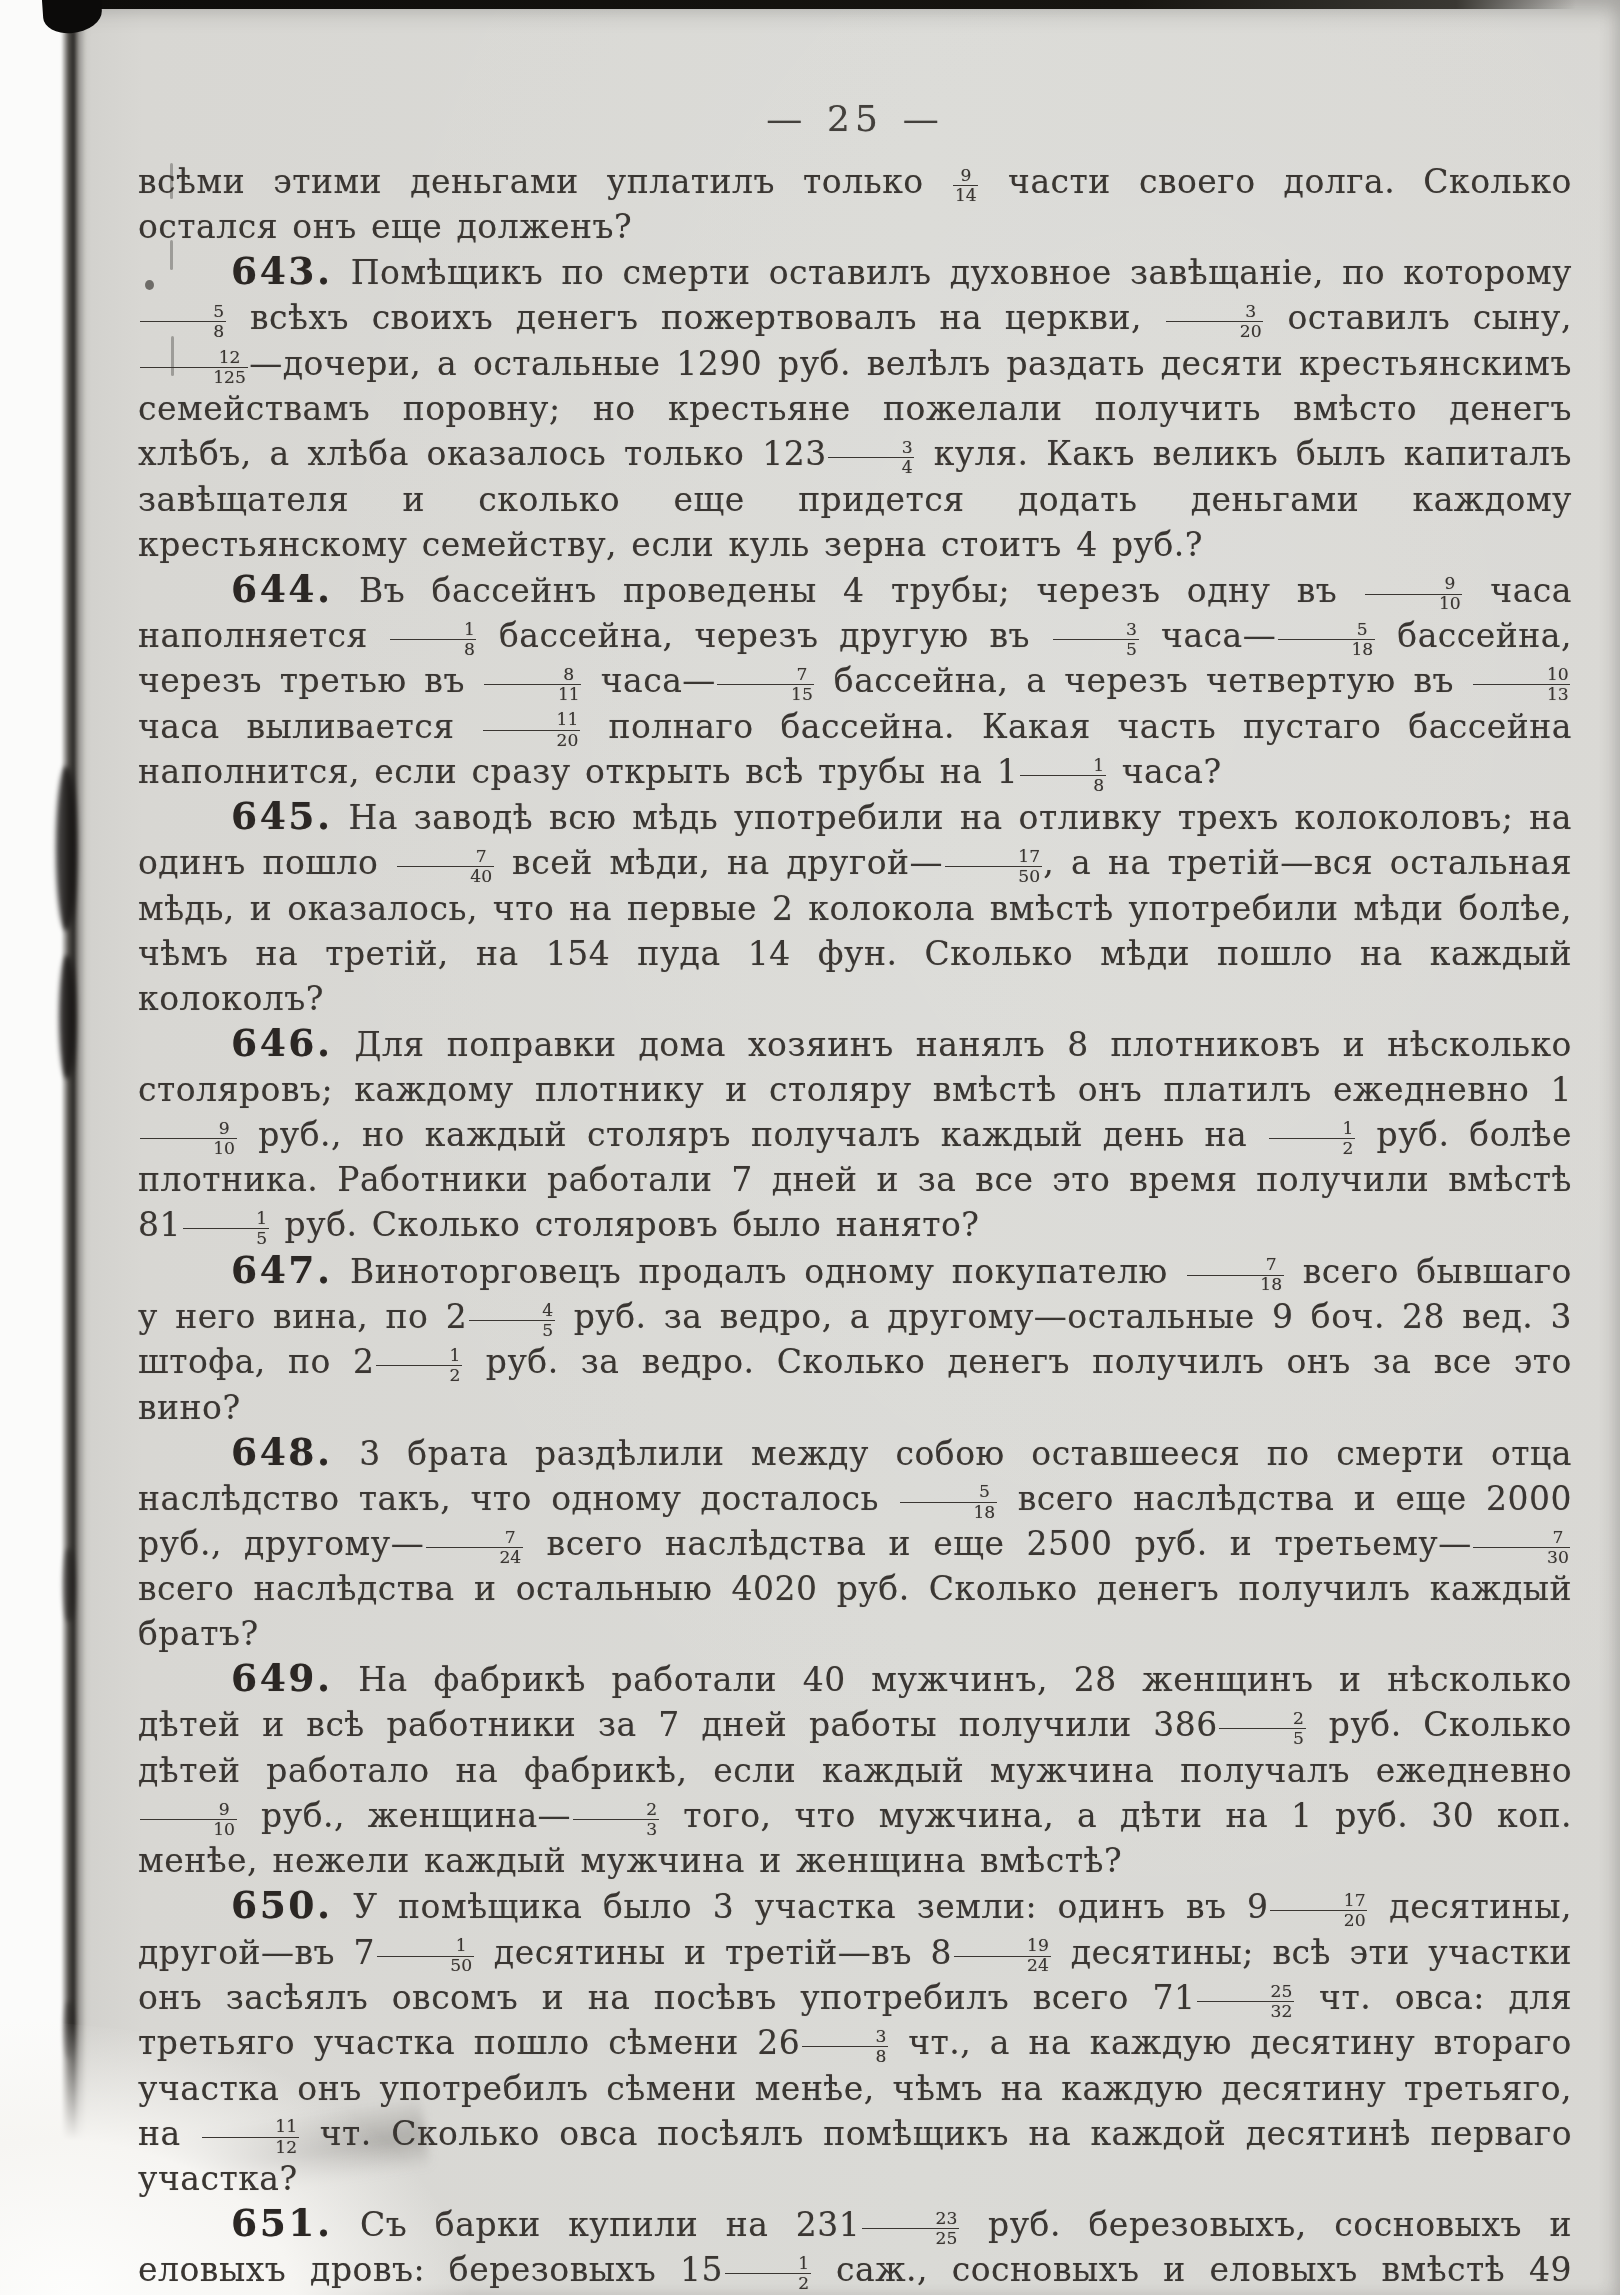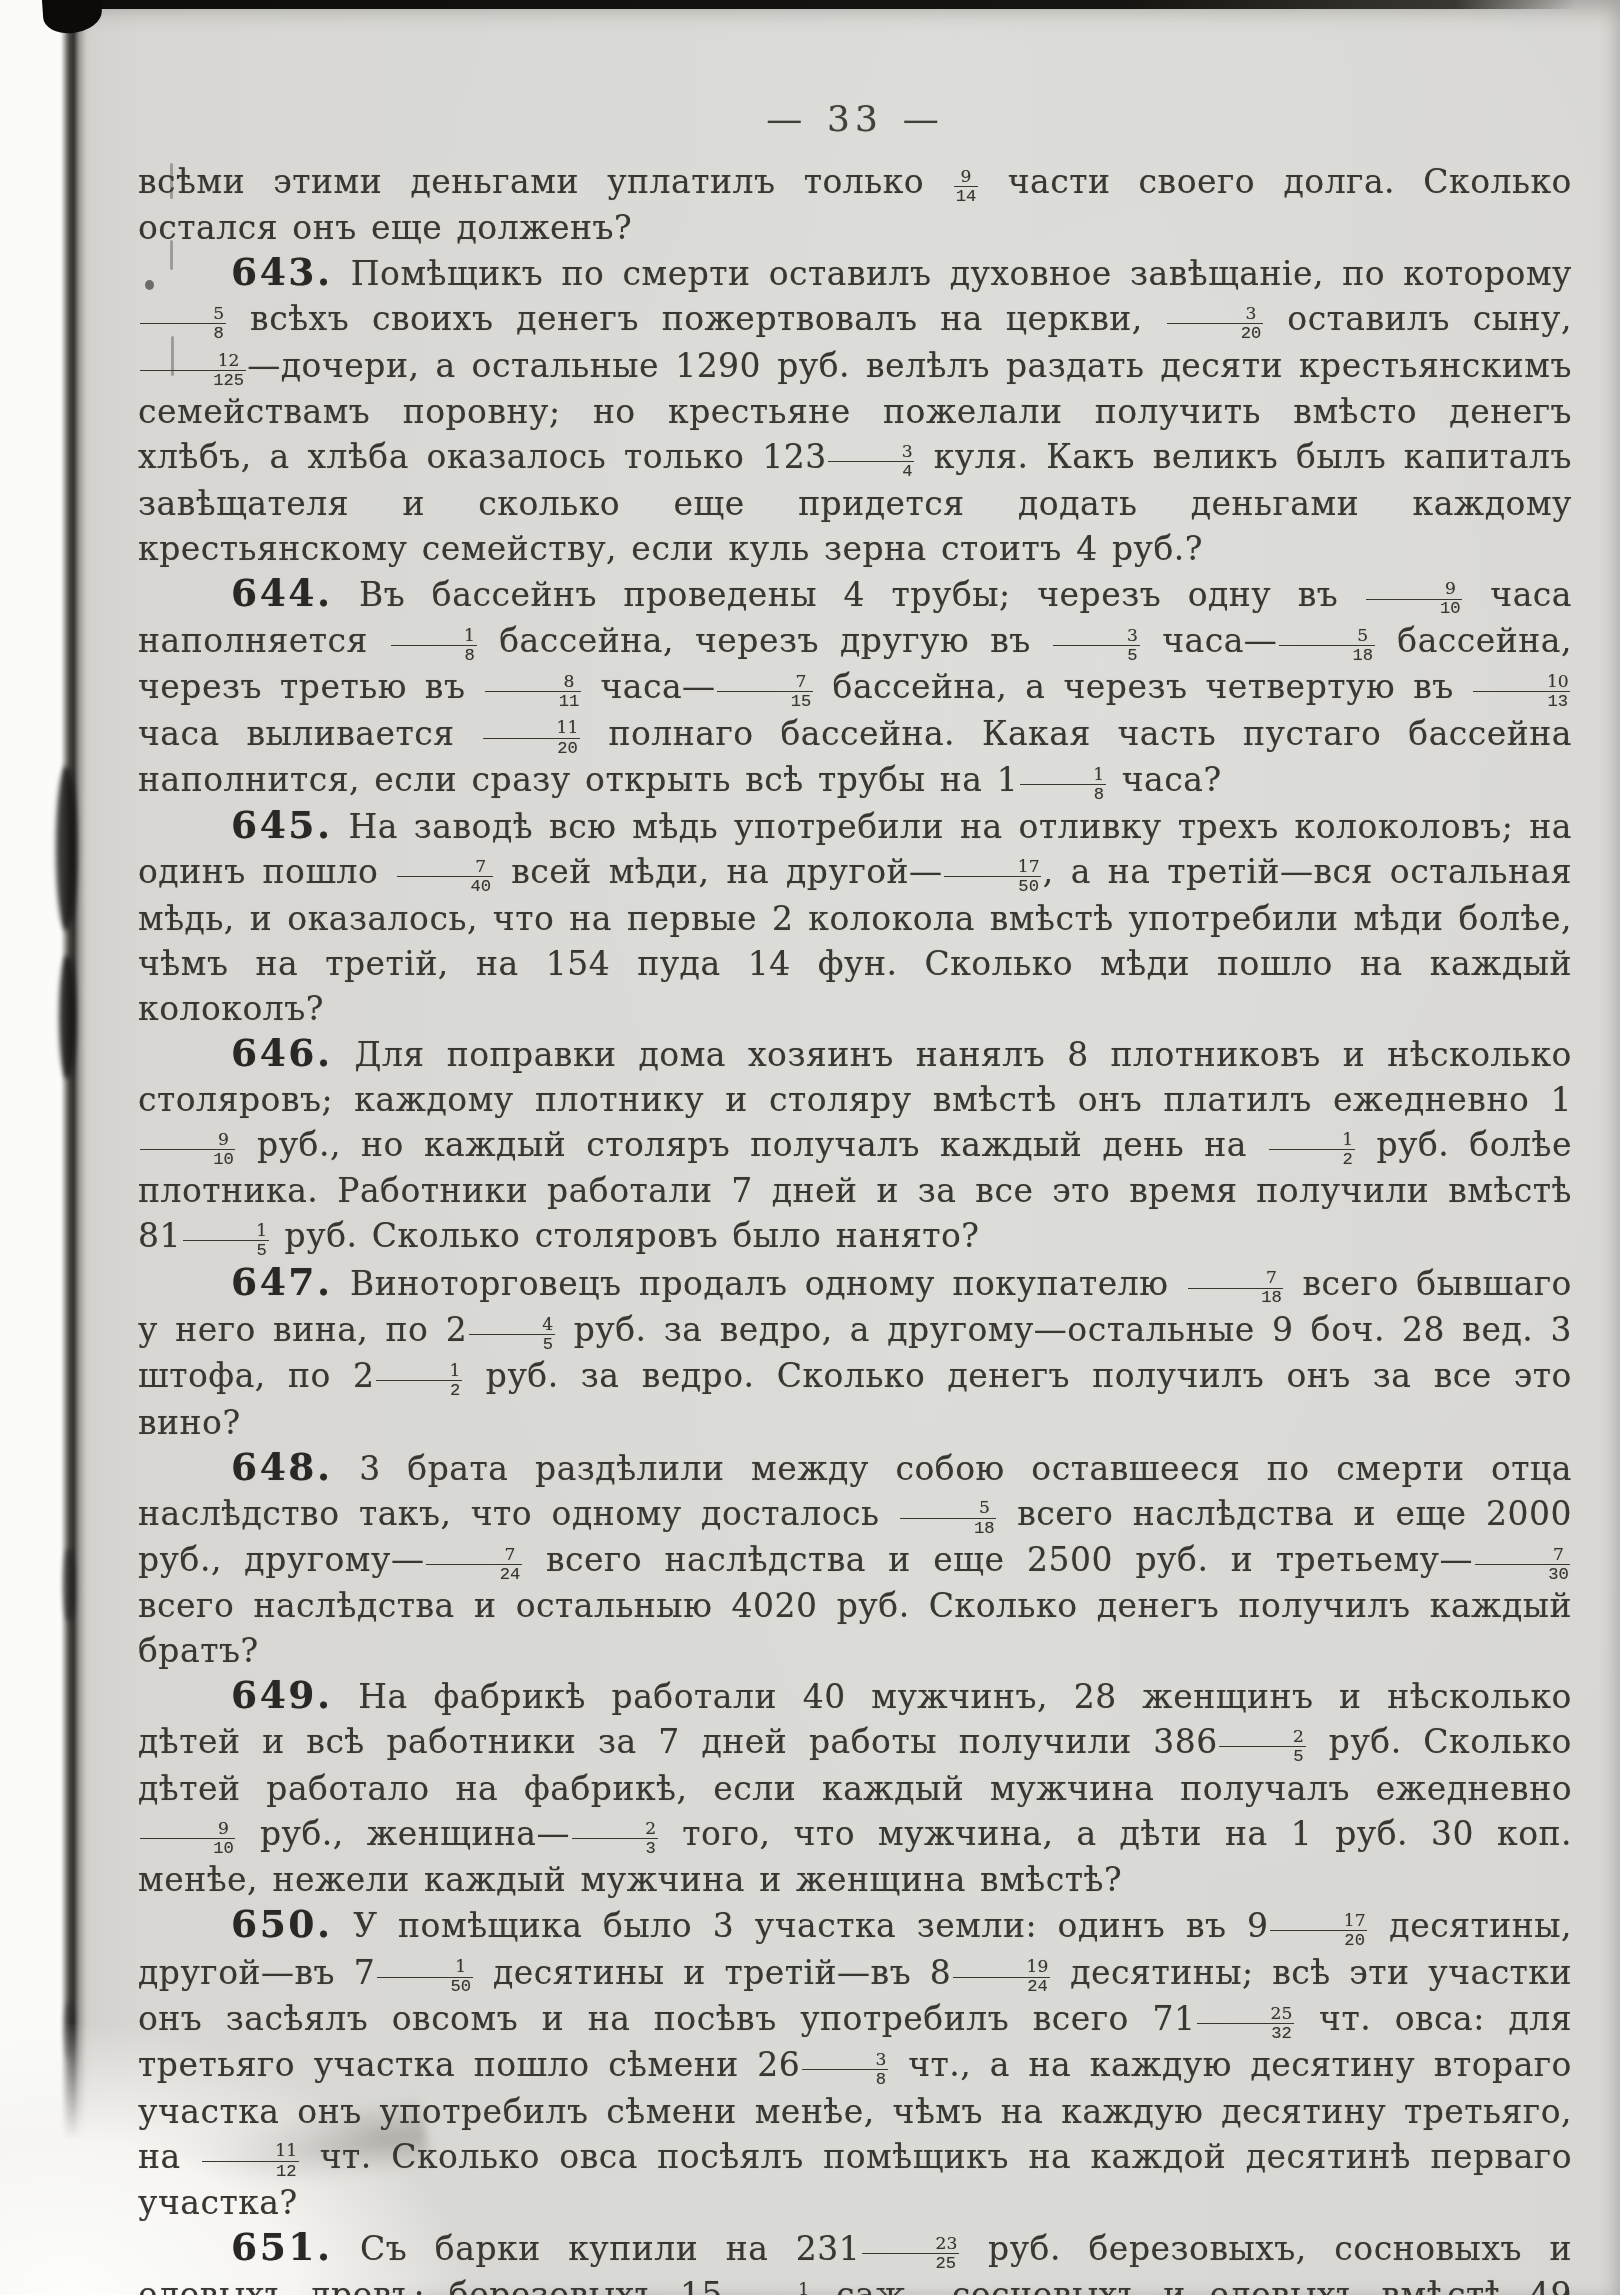--- a/index.html
+++ b/index.html
@@ -63,21 +63,21 @@
   }
   .para{margin:0;text-align:justify;}
   .para.indent{text-indent:72px;}
   .para:last-child{text-align-last:justify;}
   .pnum{font-weight:bold;font-size:1.14em;letter-spacing:2.5px;color:#2b2724;margin-left:21px;}
   .frac{
     display:inline-block;vertical-align:-0.46em;text-align:center;
     font-size:.52em;line-height:1.02;margin:0 1.6px;letter-spacing:0;word-spacing:0;
   }
   .frac .fnum{display:block;padding:0 1.6px 0.8px;}
-  .frac .fden{display:block;border-top:1.6px solid currentColor;padding:0.8px 1.6px 0;font-family:Liberation Mono, monospace;}
+  .frac .fden{display:block;border-top:1.6px solid currentColor;padding:0.8px 1.6px 0;}
 </style>
 </head>
 <body>
 
 <div class="scan">
   <div class="paper"></div>
 
   <div class="edge-band"></div>
   <div class="top-bar"></div>
   <div class="corner-blob"></div>
@@ -86,21 +86,21 @@
   <div class="edge-smudge" style="left:63px;top:1548px;width:11.5px;height:74px;opacity:.6;"></div>
   <div class="edge-smudge" style="left:64px;top:2001px;width:10px;height:58px;opacity:.45;"></div>
   <div class="margin-dash" style="left:170px;top:163px;height:36px;"></div>
   <div class="margin-dash" style="left:170px;top:240px;height:30px;"></div>
   <div class="margin-dash" style="left:171px;top:336px;height:40px;"></div>
   <div class="speck" style="left:145px;top:280px;width:9px;height:10px;"></div>
   <div class="curl-shadow"></div>
   <div class="corner-curl"></div>
 
   <div class="content">
-    <div class="page-number">— 33 —</div>
+    <div class="page-number">— 25 —</div>
     <div>
         <p class="para">всѣми этими деньгами уплатилъ только <span class="frac"><span class="fnum">9</span><span class="fden">14</span></span> части своего долга. Сколько остался онъ еще долженъ?</p>
         <p class="para indent"><span class="pnum">643.</span> Помѣщикъ по смерти оставилъ духовное завѣщаніе, по которому <span class="frac"><span class="fnum">5</span><span class="fden">8</span></span> всѣхъ своихъ денегъ пожертвовалъ на церкви, <span class="frac"><span class="fnum">3</span><span class="fden">20</span></span> оставилъ сыну, <span class="frac"><span class="fnum">12</span><span class="fden">125</span></span>—дочери, а остальные 1290 руб. велѣлъ раздать десяти крестьянскимъ семействамъ поровну; но крестьяне пожелали получить вмѣсто денегъ хлѣбъ, а хлѣба оказалось только 123<span class="frac"><span class="fnum">3</span><span class="fden">4</span></span> куля. Какъ великъ былъ капиталъ завѣщателя и сколько еще придется додать деньгами каждому крестьянскому семейству, если куль зерна стоитъ 4 руб.?</p>
         <p class="para indent"><span class="pnum">644.</span> Въ бассейнъ проведены 4 трубы; черезъ одну въ <span class="frac"><span class="fnum">9</span><span class="fden">10</span></span> часа наполняется <span class="frac"><span class="fnum">1</span><span class="fden">8</span></span> бассейна, черезъ другую въ <span class="frac"><span class="fnum">3</span><span class="fden">5</span></span> часа—<span class="frac"><span class="fnum">5</span><span class="fden">18</span></span> бассейна, черезъ третью въ <span class="frac"><span class="fnum">8</span><span class="fden">11</span></span> часа—<span class="frac"><span class="fnum">7</span><span class="fden">15</span></span> бассейна, а черезъ четвертую въ <span class="frac"><span class="fnum">10</span><span class="fden">13</span></span> часа выливается <span class="frac"><span class="fnum">11</span><span class="fden">20</span></span> полнаго бассейна. Какая часть пустаго бассейна наполнится, если сразу открыть всѣ трубы на 1<span class="frac"><span class="fnum">1</span><span class="fden">8</span></span> часа?</p>
         <p class="para indent"><span class="pnum">645.</span> На заводѣ всю мѣдь употребили на отливку трехъ колоколовъ; на одинъ пошло <span class="frac"><span class="fnum">7</span><span class="fden">40</span></span> всей мѣди, на другой—<span class="frac"><span class="fnum">17</span><span class="fden">50</span></span>, а на третій—вся остальная мѣдь, и оказалось, что на первые 2 колокола вмѣстѣ употребили мѣди болѣе, чѣмъ на третій, на 154 пуда 14 фун. Сколько мѣди пошло на каждый колоколъ?</p>
         <p class="para indent"><span class="pnum">646.</span> Для поправки дома хозяинъ нанялъ 8 плотниковъ и нѣсколько столяровъ; каждому плотнику и столяру вмѣстѣ онъ платилъ ежедневно 1<span class="frac"><span class="fnum">9</span><span class="fden">10</span></span> руб., но каждый столяръ получалъ каждый день на <span class="frac"><span class="fnum">1</span><span class="fden">2</span></span> руб. болѣе плотника. Работники работали 7 дней и за все это время получили вмѣстѣ 81<span class="frac"><span class="fnum">1</span><span class="fden">5</span></span> руб. Сколько столяровъ было нанято?</p>
         <p class="para indent"><span class="pnum">647.</span> Виноторговецъ продалъ одному покупателю <span class="frac"><span class="fnum">7</span><span class="fden">18</span></span> всего бывшаго у него вина, по 2<span class="frac"><span class="fnum">4</span><span class="fden">5</span></span> руб. за ведро, а другому—остальные 9 боч. 28 вед. 3 штофа, по 2<span class="frac"><span class="fnum">1</span><span class="fden">2</span></span> руб. за ведро. Сколько денегъ получилъ онъ за все это вино?</p>
         <p class="para indent"><span class="pnum">648.</span> 3 брата раздѣлили между собою оставшееся по смерти отца наслѣдство такъ, что одному досталось <span class="frac"><span class="fnum">5</span><span class="fden">18</span></span> всего наслѣдства и еще 2000 руб., другому—<span class="frac"><span class="fnum">7</span><span class="fden">24</span></span> всего наслѣдства и еще 2500 руб. и третьему—<span class="frac"><span class="fnum">7</span><span class="fden">30</span></span> всего наслѣдства и остальныю 4020 руб. Сколько денегъ получилъ каждый братъ?</p>
         <p class="para indent"><span class="pnum">649.</span> На фабрикѣ работали 40 мужчинъ, 28 женщинъ и нѣсколько дѣтей и всѣ работники за 7 дней работы получили 386<span class="frac"><span class="fnum">2</span><span class="fden">5</span></span> руб. Сколько дѣтей работало на фабрикѣ, если каждый мужчина получалъ ежедневно <span class="frac"><span class="fnum">9</span><span class="fden">10</span></span> руб., женщина—<span class="frac"><span class="fnum">2</span><span class="fden">3</span></span> того, что мужчина, а дѣти на 1 руб. 30 коп. менѣе, нежели каждый мужчина и женщина вмѣстѣ?</p>
         <p class="para indent"><span class="pnum">650.</span> У помѣщика было 3 участка земли: одинъ въ 9<span class="frac"><span class="fnum">17</span><span class="fden">20</span></span> десятины, другой—въ 7<span class="frac"><span class="fnum">1</span><span class="fden">50</span></span> десятины и третій—въ 8<span class="frac"><span class="fnum">19</span><span class="fden">24</span></span> десятины; всѣ эти участки онъ засѣялъ овсомъ и на посѣвъ употребилъ всего 71<span class="frac"><span class="fnum">25</span><span class="fden">32</span></span> чт. овса: для третьяго участка пошло сѣмени 26<span class="frac"><span class="fnum">3</span><span class="fden">8</span></span> чт., а на каждую десятину втораго участка онъ употребилъ сѣмени менѣе, чѣмъ на каждую десятину третьяго, на <span class="frac"><span class="fnum">11</span><span class="fden">12</span></span> чт. Сколько овса посѣялъ помѣщикъ на каждой десятинѣ перваго участка?</p>

